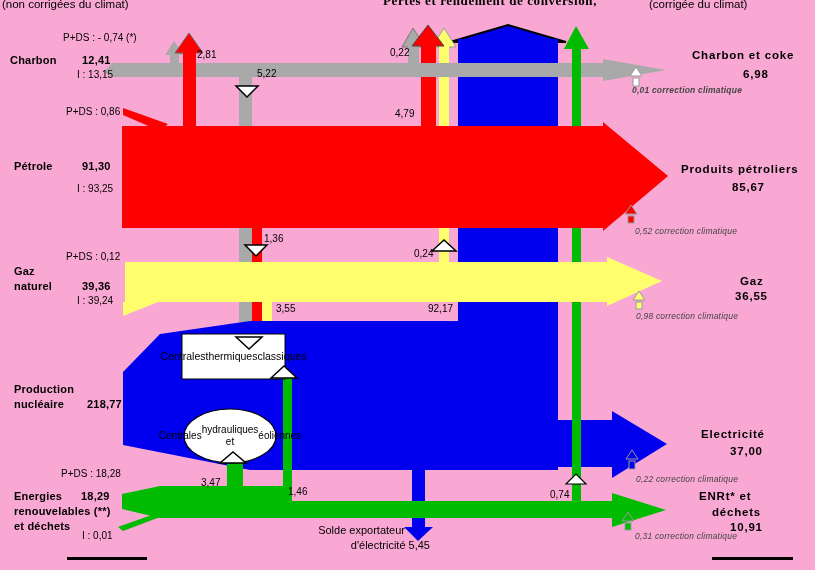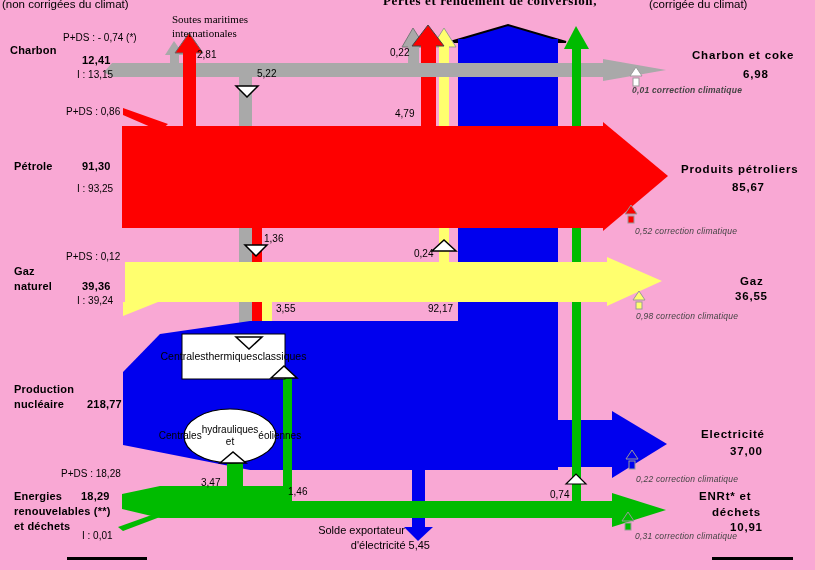--- a/index.html
+++ b/index.html
@@ -91,28 +91,24 @@
     <polygon points="626,459 632,450 638,459" stroke="#999" stroke-width="1" fill="#0000ee"></polygon>
     <rect x="629" y="461" width="6" height="8" stroke="#999" stroke-width="1" fill="#0000ee"></rect>
     <polygon points="622,521 628,512 634,521" stroke="#999" stroke-width="1" fill="#00bb00"></polygon>
     <rect x="625" y="523" width="6" height="7" stroke="#999" stroke-width="1" fill="#00bb00"></rect>
   </svg>
 
   <div class="lbl hdr" style="left:2px; top:-2px;">(non corrigées du climat)</div>
   <div class="lbl serif chdr" style="left:355px; top:-5px; width:270px;">Pertes et rendement de conversion,</div>
   <div class="lbl hdr" style="left:649px; top:-2px;">(corrigée du climat)</div>
 
-  <div class="lbl serif" style="left:172px; top:13px; font-size:11px; line-height:13.5px;">
-    <div>Soutes maritimes</div>
-    <div>internationales</div>
-  </div>
   <div class="lbl" style="left:197px; top:49px;">2,81</div>
 
   <div class="lbl" style="left:63px; top:32px;">P+DS : - 0,74 (*)</div>
-  <div class="lbl b" style="left:10px; top:44px;text-align:right;">Charbon</div>
+  <div class="lbl b" style="left:10px; top:54px;text-align:right;">Charbon</div>
   <div class="lbl b" style="left:82px; top:54px;">12,41</div>
   <div class="lbl" style="left:77px; top:69px;">I : 13,15</div>
 
   <div class="lbl" style="left:66px; top:106px;">P+DS : 0,86</div>
   <div class="lbl b" style="left:14px; top:160px;">Pétrole</div>
   <div class="lbl b" style="left:82px; top:160px;">91,30</div>
   <div class="lbl" style="left:77px; top:183px;">I : 93,25</div>
 
   <div class="lbl" style="left:66px; top:251px;">P+DS : 0,12</div>
   <div class="lbl b" style="left:14px; top:265px;">Gaz</div>

